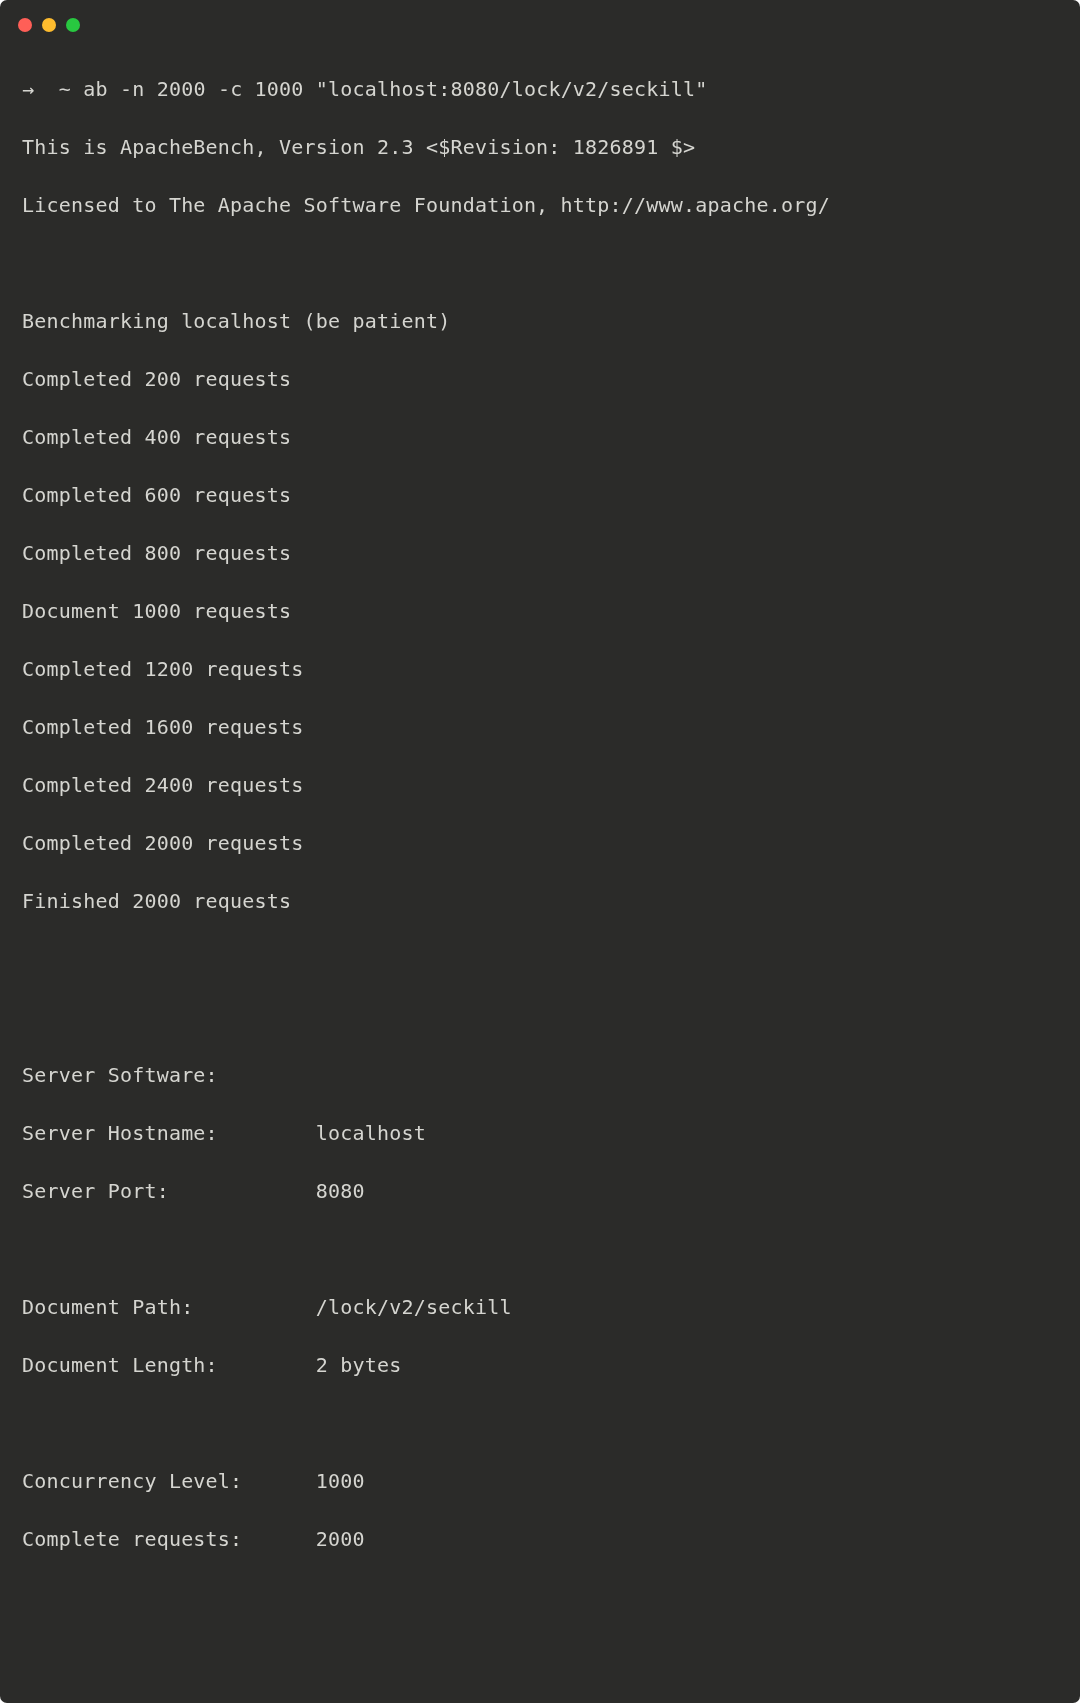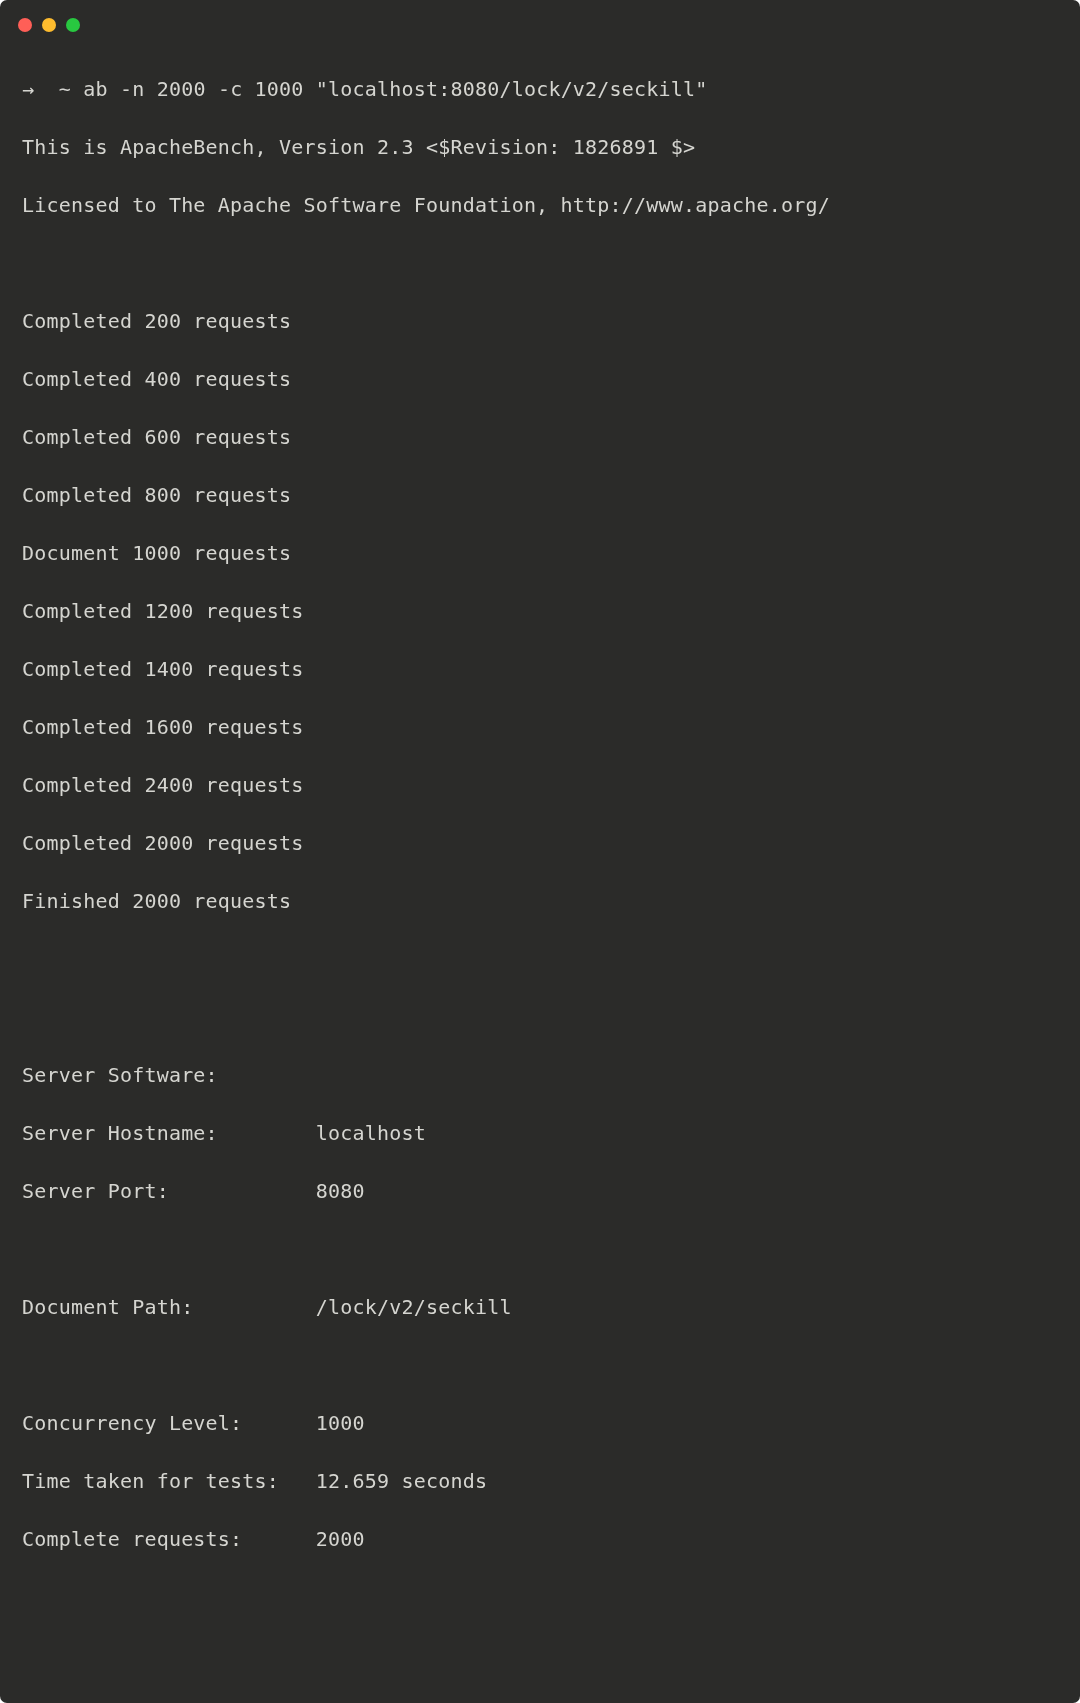--- a/index.html
+++ b/index.html
@@ -52,41 +52,41 @@
     <div class="traffic-light tl-red"></div>
     <div class="traffic-light tl-yellow"></div>
     <div class="traffic-light tl-green"></div>
   </div>
 
   <div class="term">
 <div><span class="prompt-arrow">→</span>  <span>~</span> <span>ab -n 2000 -c 1000 "localhost:8080/lock/v2/seckill"</span></div>
 <div>This is ApacheBench, Version 2.3 &lt;$Revision: 1826891 $&gt;</div>
 <div>Licensed to The Apache Software Foundation, http://www.apache.org/</div>
 <div></div>
+<div>Benchmarking localhost (be patient)</div>
 <div>Completed 200 requests</div>
 <div>Completed 400 requests</div>
 <div>Completed 600 requests</div>
 <div>Completed 800 requests</div>
 <div>Document 1000 requests</div>
 <div>Completed 1200 requests</div>
-<div>Completed 1400 requests</div>
 <div>Completed 1600 requests</div>
 <div>Completed 2400 requests</div>
 <div>Completed 2000 requests</div>
 <div>Finished 2000 requests</div>
 <div></div>
 <div></div>
 <div><span>Server Software:</span>      <span></span></div>
 <div><span>Server Hostname:</span>        <span>localhost</span></div>
 <div><span>Server Port:</span>            <span>8080</span></div>
 <div></div>
 <div><span>Document Path:</span>          <span>/lock/v2/seckill</span></div>
+<div><span>Document Length:</span>        <span>2 bytes</span></div>
 <div></div>
 <div><span>Concurrency Level:</span>      <span>1000</span></div>
-<div><span>Time taken for tests:</span>   <span>12.659 seconds</span></div>
 <div><span>Complete requests:</span>      <span>2000</span></div>
 
 
 
 
 
 
 
 
 

